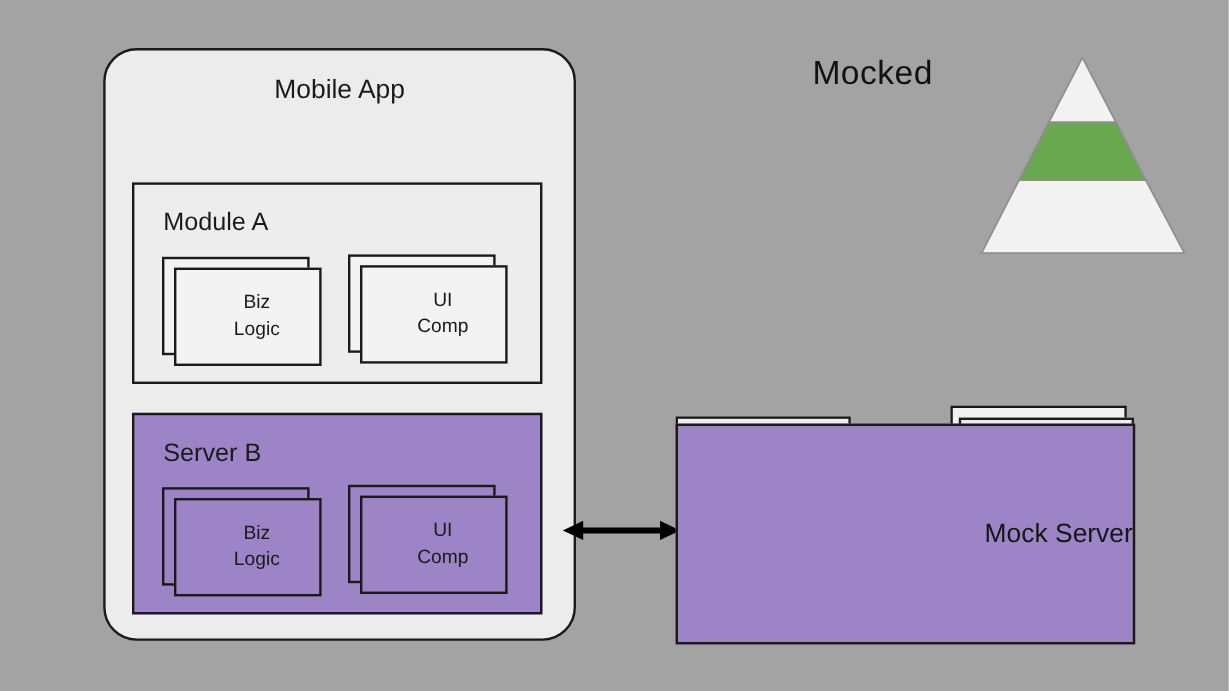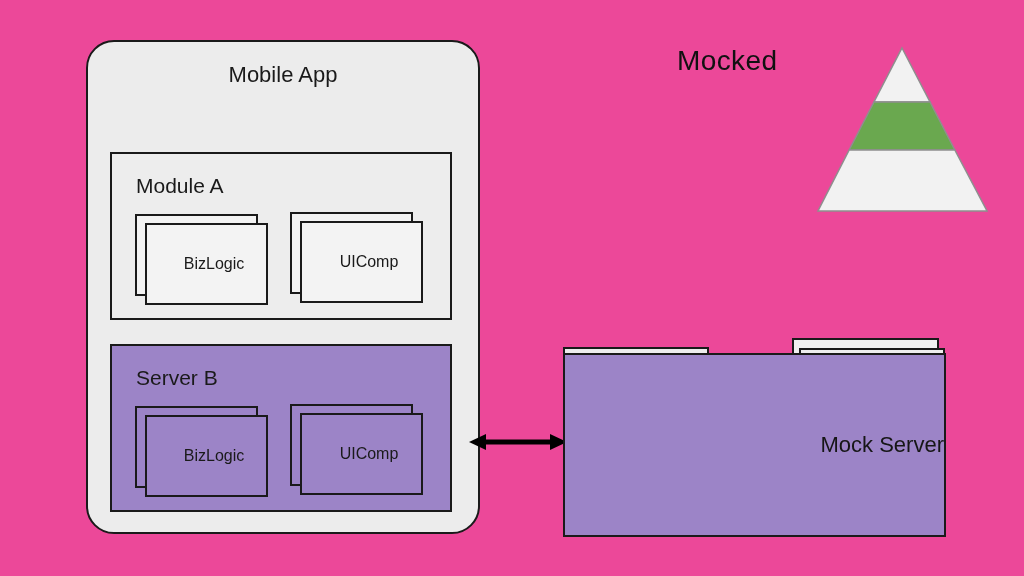--- a/index.html
+++ b/index.html
@@ -5,21 +5,21 @@
   html, body {
     margin: 0;
     padding: 0;
     background: #ffffff;
     font-family: "Liberation Sans", sans-serif;
   }
   .canvas {
     position: relative;
     width: 1024px;
     height: 576px;
-    background: #ec4899;
+    background: #a3a3a3;
     overflow: hidden;
     color: #1a1a1a;
   }
   .canvas * { box-sizing: border-box; }
 
   
   .mobile-app {
     position: absolute;
     left: 86px; top: 40px;
     width: 394px; height: 494px;
@@ -57,21 +57,21 @@
   .stack-right { left: 178px; top: 58px; }
   .card {
     position: absolute;
     width: 123px; height: 82px;
     border: 2px solid #1a1a1a;
   }
   .card.back  { left: 0; top: 0; }
   .card.front {
     left: 10px; top: 9px;
     display: flex;
-    flex-direction: row;
+    flex-direction: column;
     align-items: center;
     justify-content: center;
     text-align: center;
     font-size: 16px;
     line-height: 22px;
     padding-left: 15px;
   }
   .module-a .card { background: #f3f3f3; }
   .module-b .card { background: #9c84c7; }
 

